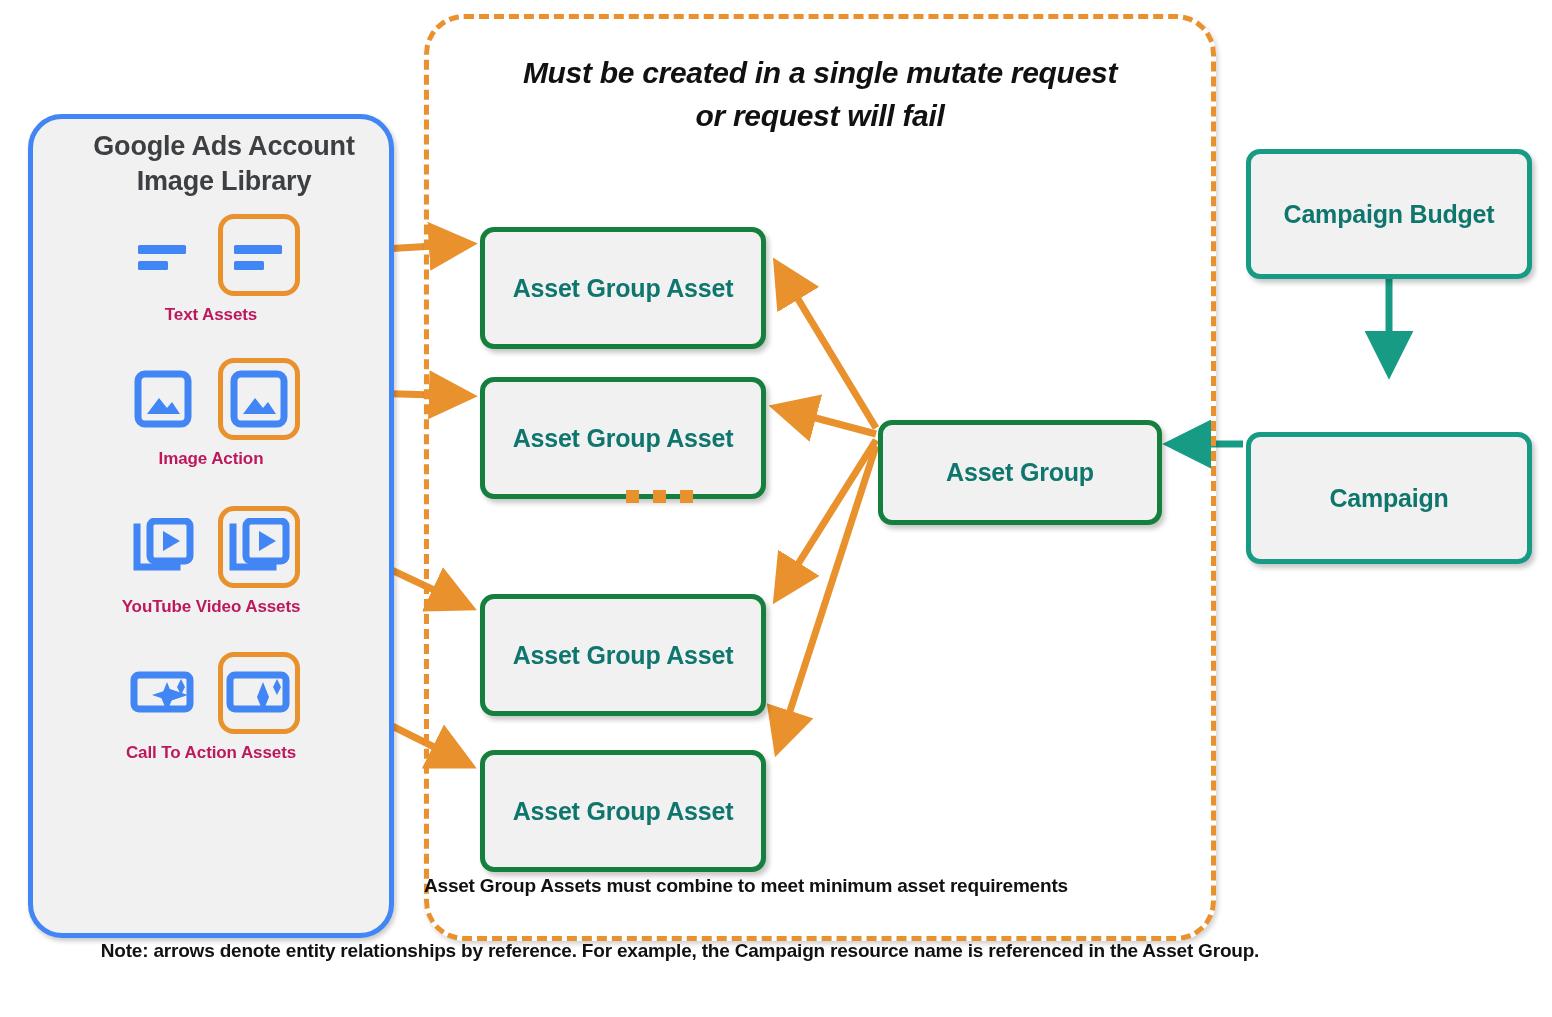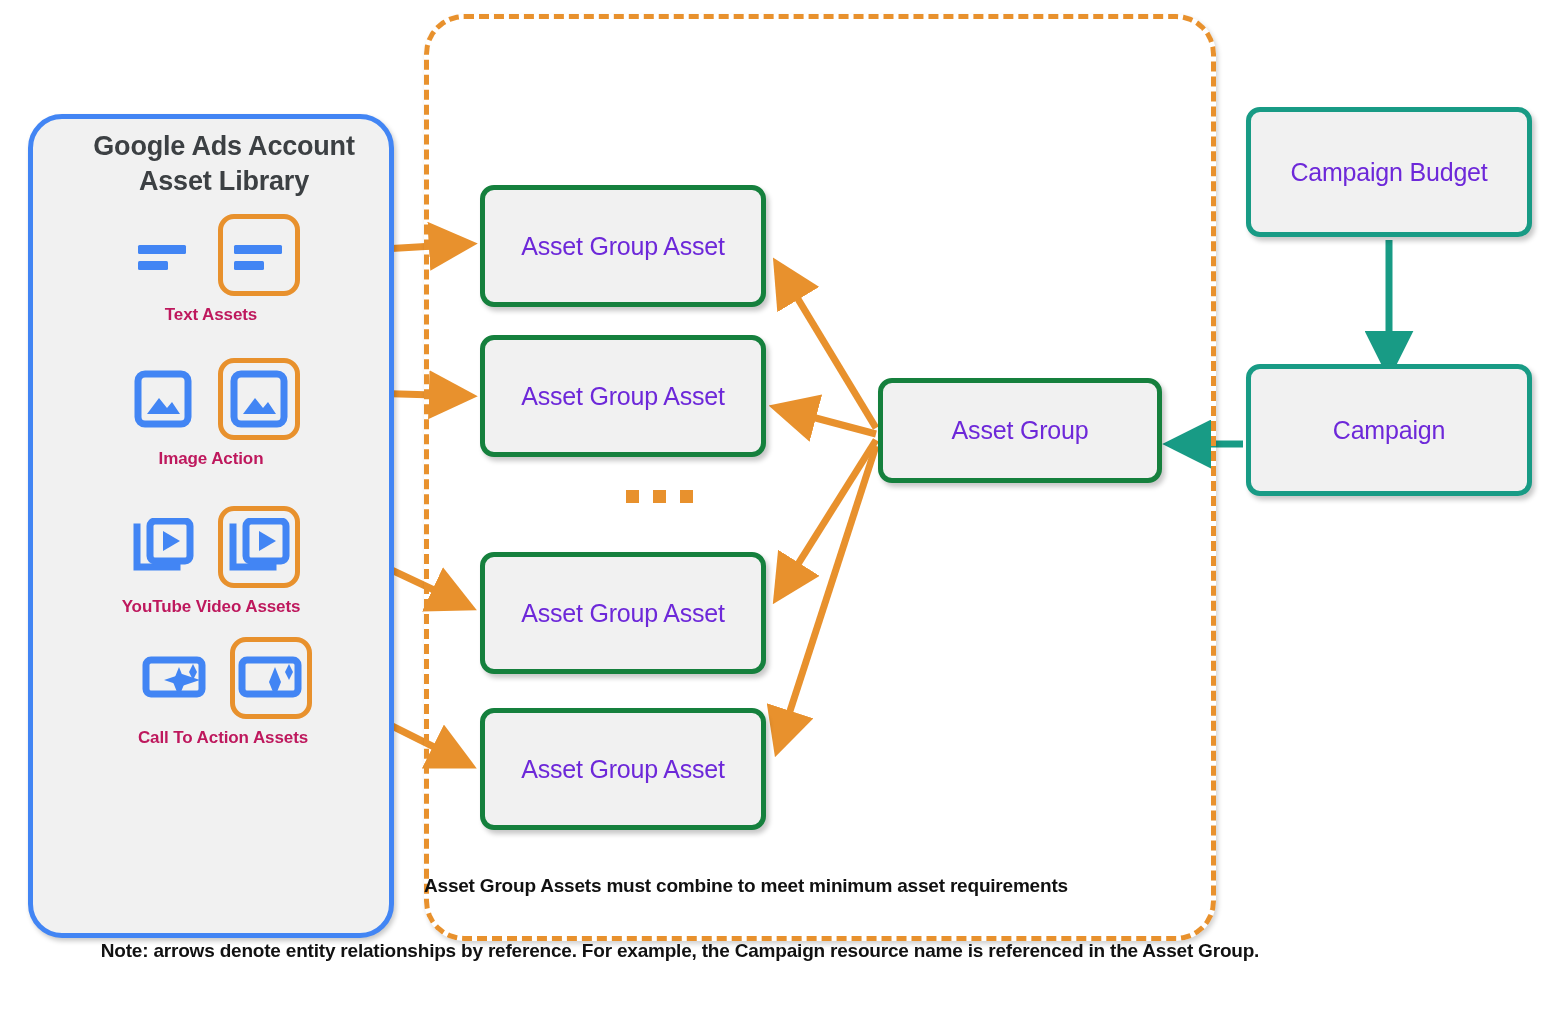--- a/index.html
+++ b/index.html
@@ -128,37 +128,38 @@
   .node {
     position: absolute;
     background: #f1f1f1;
     box-sizing: border-box;
     border-radius: 14px;
     display: flex;
     align-items: center;
     justify-content: center;
     text-align: center;
     font-size: 25px;
-    font-weight: normal;
-    color: #6d28d9;
+    font-weight: bold;
+    color: #0f766e;
     line-height: 1.3;
     letter-spacing: -0.2px;
     box-shadow: 3px 4px 5px rgba(0,0,0,0.22);
+    margin-top: 42px;
   }
   .node.orange { border: 5px solid #15803d; }
   .node.teal   { border: 5px solid #189b85; }
 
   .aga1 { left: 480px; top: 185px; width: 286px; height: 122px; }
   .aga2 { left: 480px; top: 335px; width: 286px; height: 122px; }
   .aga3 { left: 480px; top: 552px; width: 286px; height: 122px; }
   .aga4 { left: 480px; top: 708px; width: 286px; height: 122px; }
 
   .asset-group { left: 878px; top: 378px; width: 284px; height: 105px; }
   .campaign-budget { left: 1246px; top: 107px; width: 286px; height: 130px; }
-  .campaign { left: 1246px; top: 364px; width: 286px; height: 132px; }
+  .campaign { left: 1246px; top: 390px; width: 286px; height: 132px; }
 
   
   .ellipsis {
     position: absolute;
     left: 626px;
     top: 490px;
     display: flex;
     gap: 14px;
   }
   .ellipsis span {
@@ -210,21 +211,21 @@
     </g>
 
     <path d="M1389,240 L1389,370" stroke="#189b85" stroke-width="7" fill="none" marker-end="url(#arrowTeal)"></path>
 
     <path d="M1243,444 L1172,444" stroke="#189b85" stroke-width="7" fill="none" marker-end="url(#arrowTeal)"></path>
   </svg>
 
   <div class="library-panel">
     <div class="library-title">
       <div>Google Ads Account</div>
-      <div>Asset Library</div>
+      <div>Image Library</div>
     </div>
 
     <div class="asset-row" style="top:88px;">
       <div class="asset-icons">
         <div class="icon-wrap">
           <svg width="58" height="48" viewBox="0 0 58 48">
             <rect x="4" y="14" width="48" height="9" rx="1.5" fill="#4285f4"></rect>
             <rect x="4" y="30" width="30" height="9" rx="1.5" fill="#4285f4"></rect>
           </svg>
         </div>
@@ -269,21 +270,21 @@
           <svg width="62" height="58" viewBox="0 0 62 58">
             <path d="M5,9 L5,49 L45,49" fill="none" stroke="#4285f4" stroke-width="7" stroke-linecap="square"></path>
             <rect x="18" y="3" width="40" height="40" rx="5" fill="none" stroke="#4285f4" stroke-width="7"></rect>
             <path d="M31,13 L48,23 L31,33 Z" fill="#4285f4"></path>
           </svg>
         </div>
       </div>
       <div class="asset-label">YouTube Video  Assets</div>
     </div>
 
-    <div class="asset-row" style="top:511px;padding-left:12px;">
+    <div class="asset-row" style="top:526px;">
       <div class="asset-icons">
         <div class="icon-wrap">
           <svg width="66" height="48" viewBox="0 0 66 48">
             <rect x="4" y="6" width="56" height="34" rx="5" fill="none" stroke="#4285f4" stroke-width="7"></rect>
             <path d="M40,44 L34,26 L40,8 L46,26 Z" fill="#4285f4" transform="rotate(-90 40 26)"></path>
             <path d="M37,43 L31,28 L37,13 L43,28 Z" fill="#4285f4"></path>
             <path d="M51,26 L47,18 L51,10 L55,18 Z" fill="#4285f4"></path>
           </svg>
         </div>
         <div class="icon-wrap boxed">
@@ -293,20 +294,24 @@
             <path d="M51,26 L47,18 L51,10 L55,18 Z" fill="#4285f4"></path>
           </svg>
         </div>
       </div>
       <div class="asset-label">Call To Action Assets</div>
     </div>
 
   </div>
 
   <div class="mutate-box"></div>
+  <div class="mutate-heading">
+    <div>Must be created in a single mutate request</div>
+    <div>or request will fail</div>
+  </div>
   <div class="mutate-footnote">Asset Group Assets must combine to meet minimum asset requirements</div>
 
   <div class="node orange aga1">Asset Group Asset</div>
   <div class="node orange aga2">Asset Group Asset</div>
   <div class="node orange aga3">Asset Group Asset</div>
   <div class="node orange aga4">Asset Group Asset</div>
 
   <div class="ellipsis">
     <span></span>
     <span></span>

